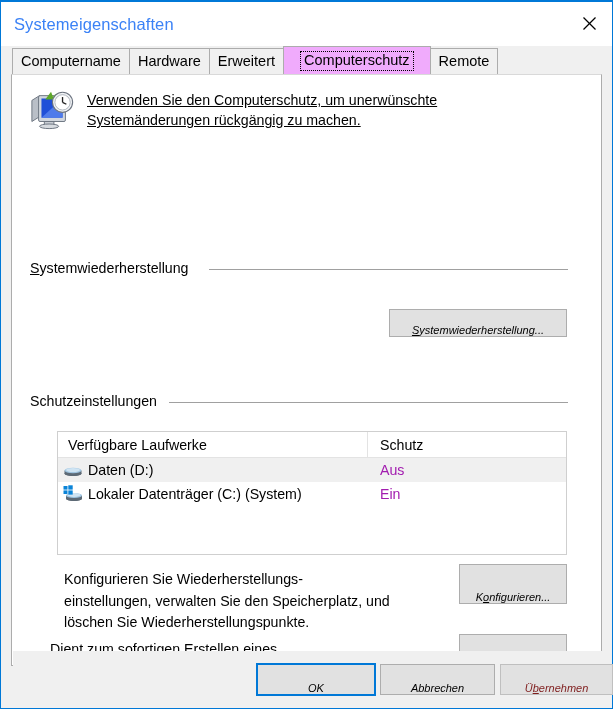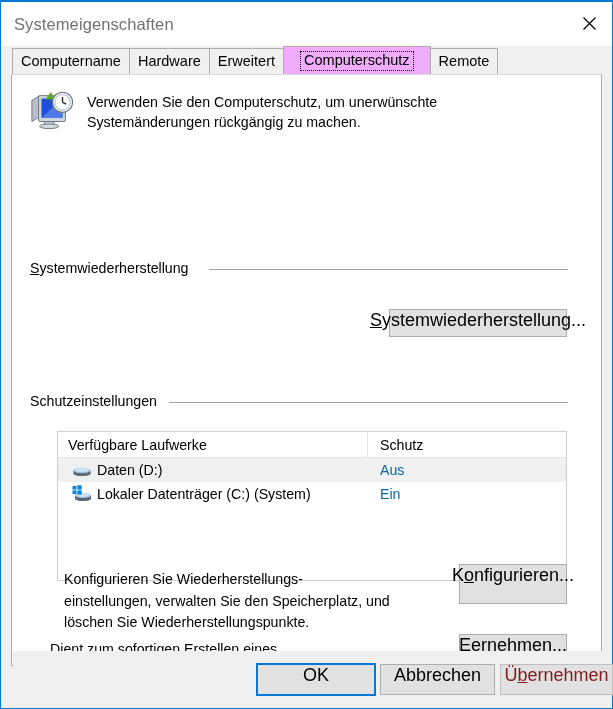--- a/index.html
+++ b/index.html
@@ -20,21 +20,21 @@
   
   #titlebar {
     position: relative;
     height: 44px;
     background: #ffffff;
     display: flex;
     align-items: center;
   }
   #title-text {
     font-size: 16.5px;
-    color: #737373;
+    color: #3b82f6;
     padding-left: 13px;
     letter-spacing: .1px;
   }
   #close-btn {
     position: absolute;
     right: 0; top: 0;
     width: 46px; height: 43px;
     display: flex; align-items: center; justify-content: center;
     cursor: default;
   }
@@ -85,21 +85,22 @@
     border: 1px solid #acacac;
     border-top-color: #d9d9d9;
     overflow: hidden;
   }
 
   
   #intro {
     position: absolute;
     left: 17px; top: 12px;
     display: flex;
-    align-items: center;
+    align-items: flex-start;
+    text-decoration: underline;
   }
   #restore-icon { width: 46px; height: 46px; flex: none; }
   #intro-text {
     font-size: 14.2px;
     color: #000;
     line-height: 20px;
     padding-left: 12px;
     padding-top: 3px;
     white-space: pre-line;
   }
@@ -132,37 +133,38 @@
     line-height: 21.5px;
     white-space: pre-line;
   }
 
   
   .btn {
     position: absolute;
     background: #e1e1e1;
     border: 1px solid #adadad;
     font-family: "Liberation Sans", sans-serif;
-    font-size: 18px;
-    color: #000;
-    display: flex;
-    align-items: flex-start;
+    font-size: 11px;
+    color: #000;
+    display: flex;
+    align-items: flex-end;
     justify-content: center;
     cursor: default;
     white-space: nowrap;
+    font-style: italic;
   }
   .btn.disabled { color: #7f1d1d; border-color: #bfbfbf; background:#e1e1e1; }
   .btn.default { border: 2px solid #0078d7; background:#e1e1e1; }
   .acc { text-decoration: underline; }
 
   
   #drive-table {
     position: absolute;
     left: 45px; top: 356px;
-    width: 510px; height: 150px;
+    width: 510px; height: 124px;
     background: #ffffff;
     border: 1px solid #cfcfcf;
     overflow: hidden;
   }
   .dt-header {
     display: flex;
     height: 26px;
     border-bottom: 1px solid #e3e3e3;
     background: #ffffff;
   }
@@ -177,30 +179,30 @@
 
   .dt-row {
     display: flex;
     height: 24px;
     align-items: center;
   }
   .dt-row.selected { background: #f0f0f0; }
   .cell-drive {
     width: 310px;
     display: flex; align-items: center;
-    padding-left: 14px;
+    padding-left: 5px;
     font-size: 14.2px;
     color: #000;
   }
   .cell-drive .drive-icon { width: 20px; height: 20px; flex: none; margin-right: 5px; }
   .cell-prot {
     flex: 1;
     padding-left: 12px;
     font-size: 14.2px;
-    color: #0369a1;
+    color: #a21caf;
   }
 
   
   #bottombar {
     position: absolute;
     left: 12px; right: 0; bottom: 0;
     height: 57px;
     background: #f0f0f0;
   }
 </style>

